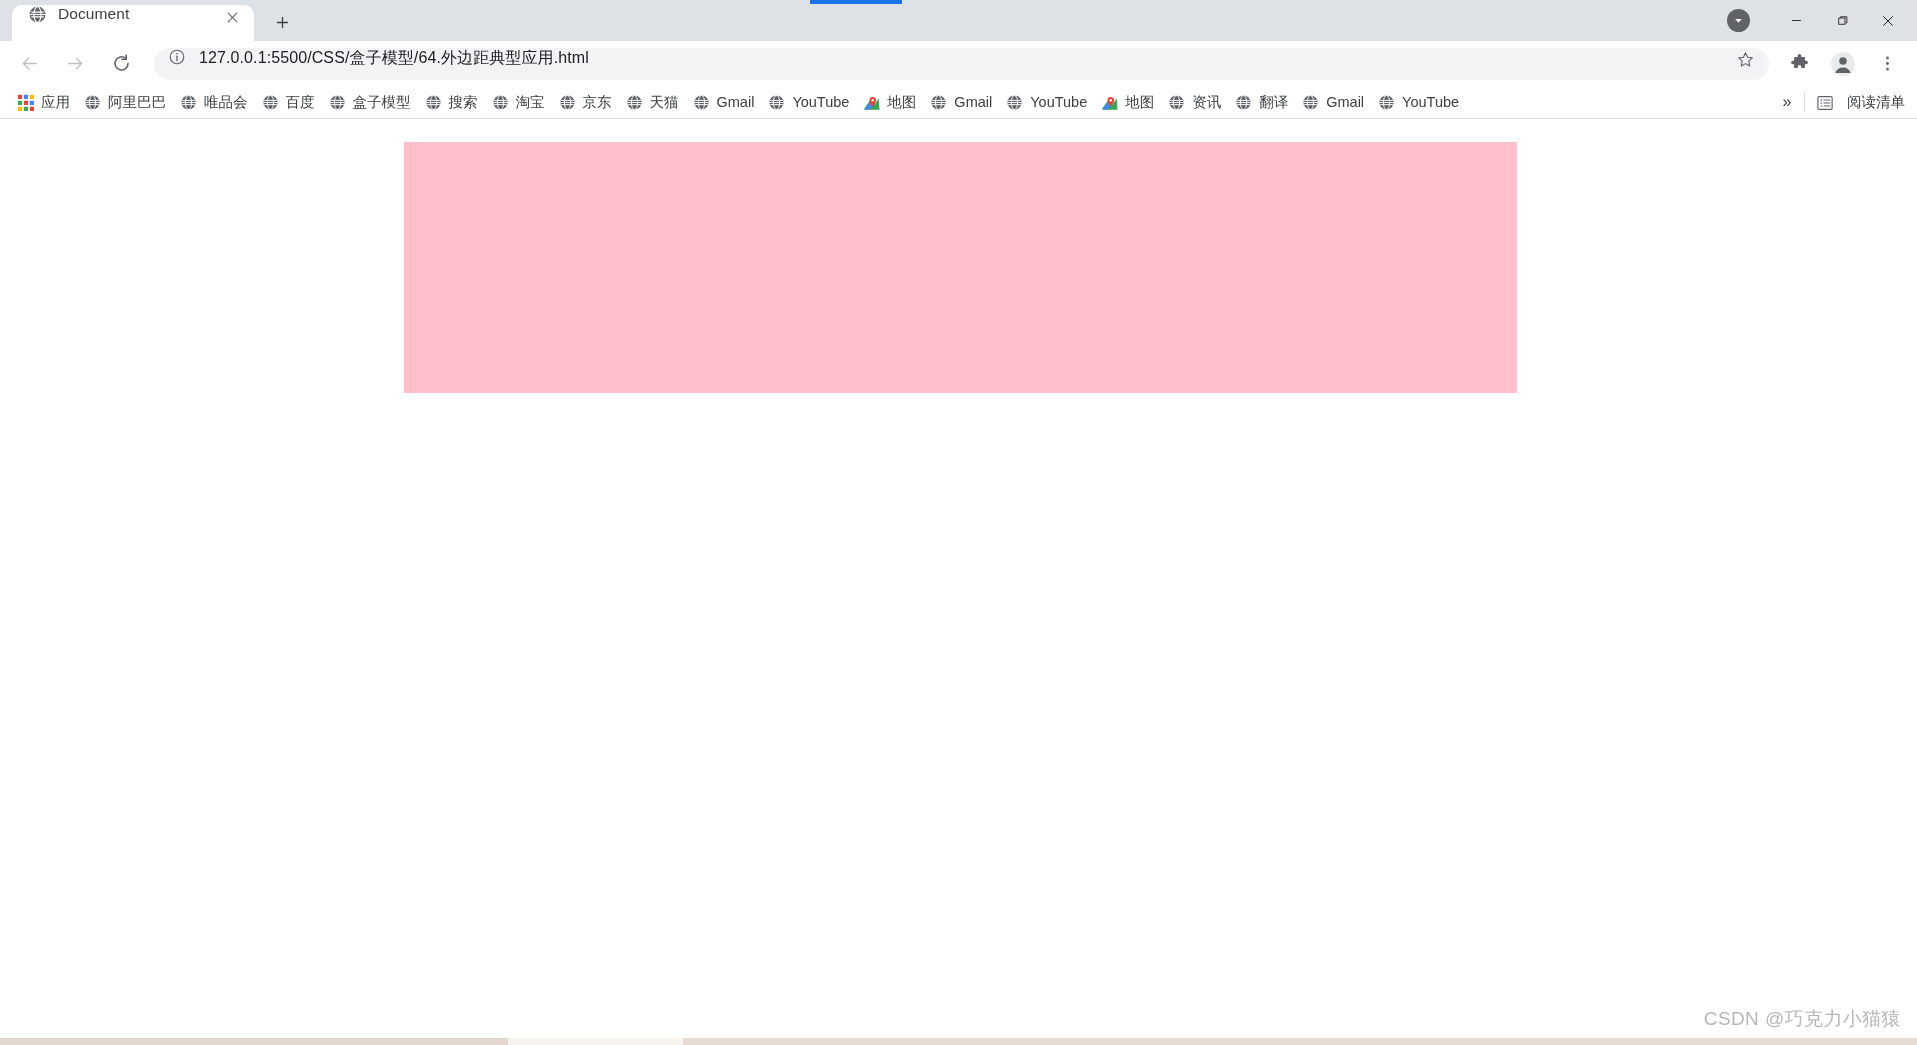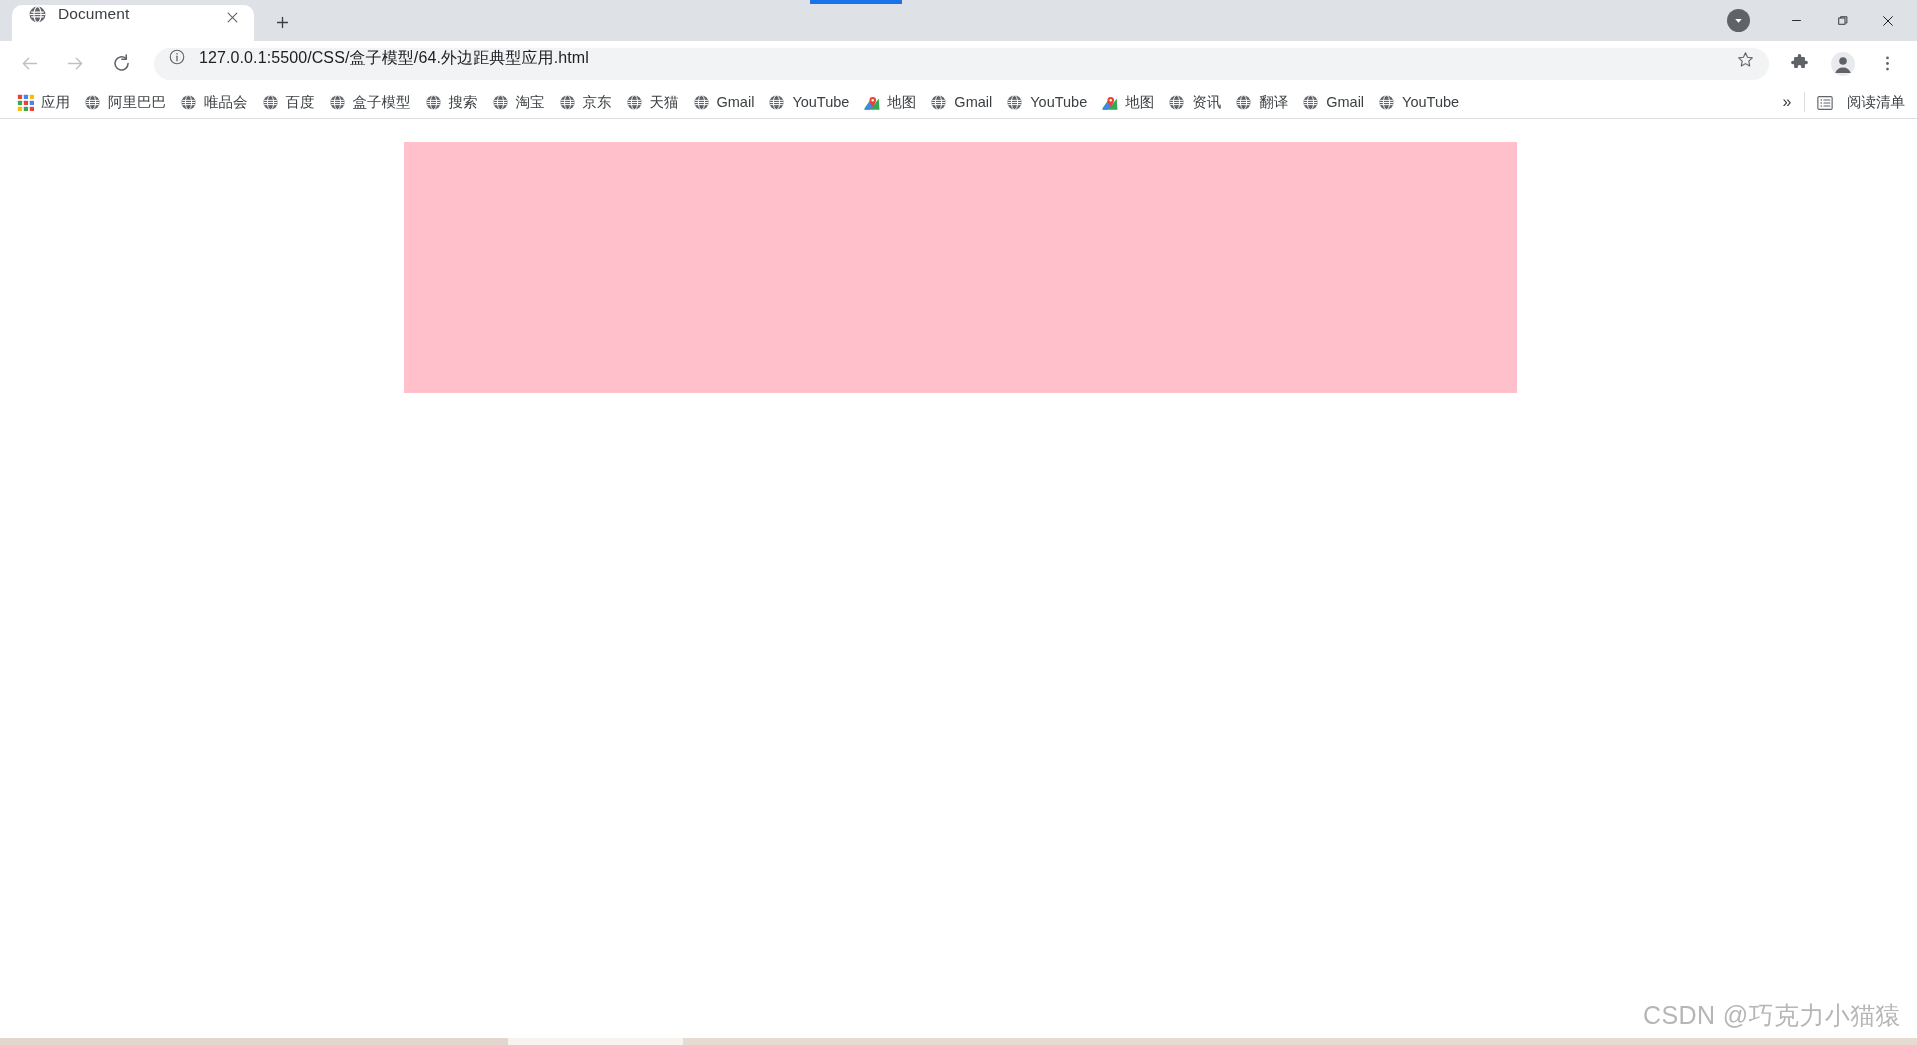--- a/index.html
+++ b/index.html
@@ -259,21 +259,21 @@
     left: 404px;
     top: 23px;
     width: 1113px;
     height: 251px;
     background: #ffc0cb;
   }
   .watermark {
     position: absolute;
     right: 16px;
     bottom: 13px;
-    font-size: 25px;
+    font-size: 19px;
     color: #b6b6b6;
     letter-spacing: 0.4px;
     white-space: nowrap;
   }
 
   
   .bottom-strip {
     position: absolute;
     left: 0;
     bottom: 0;

